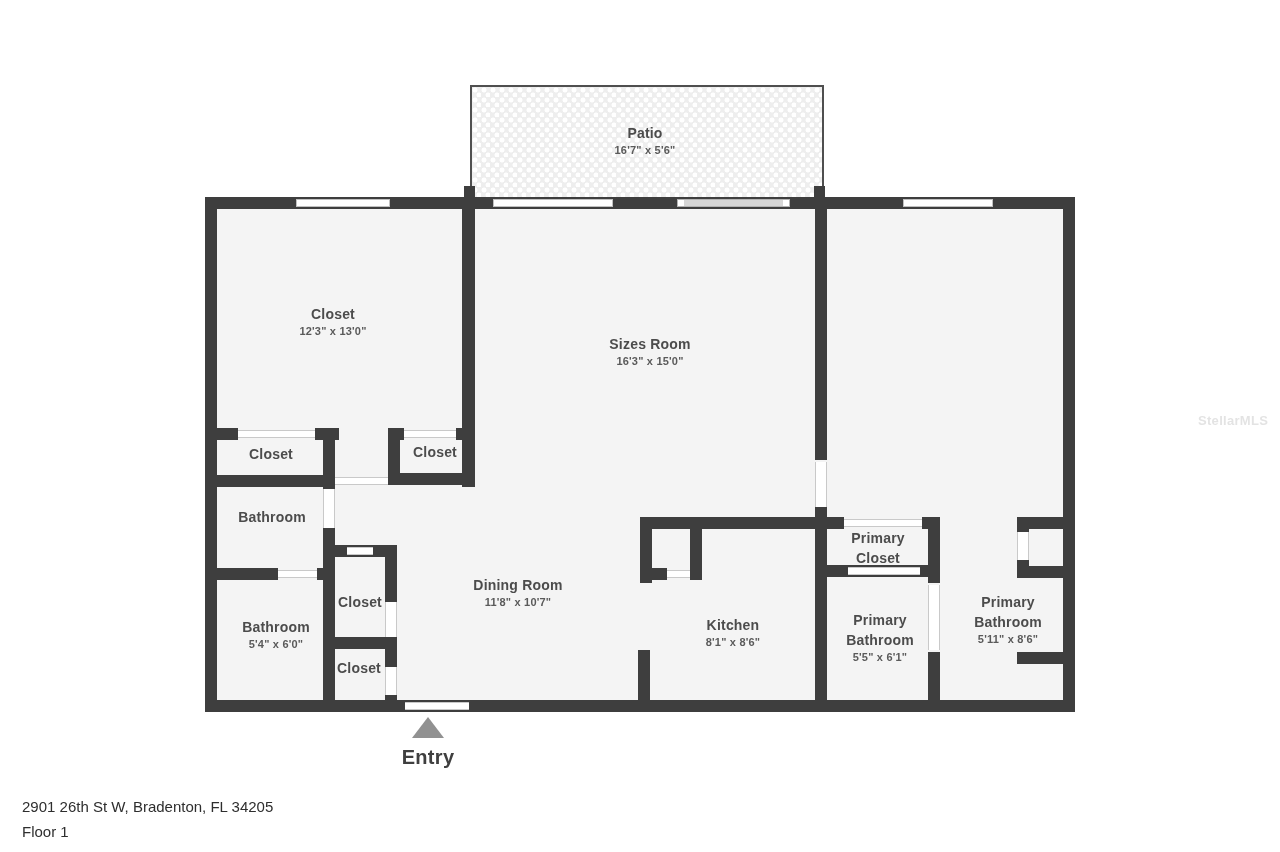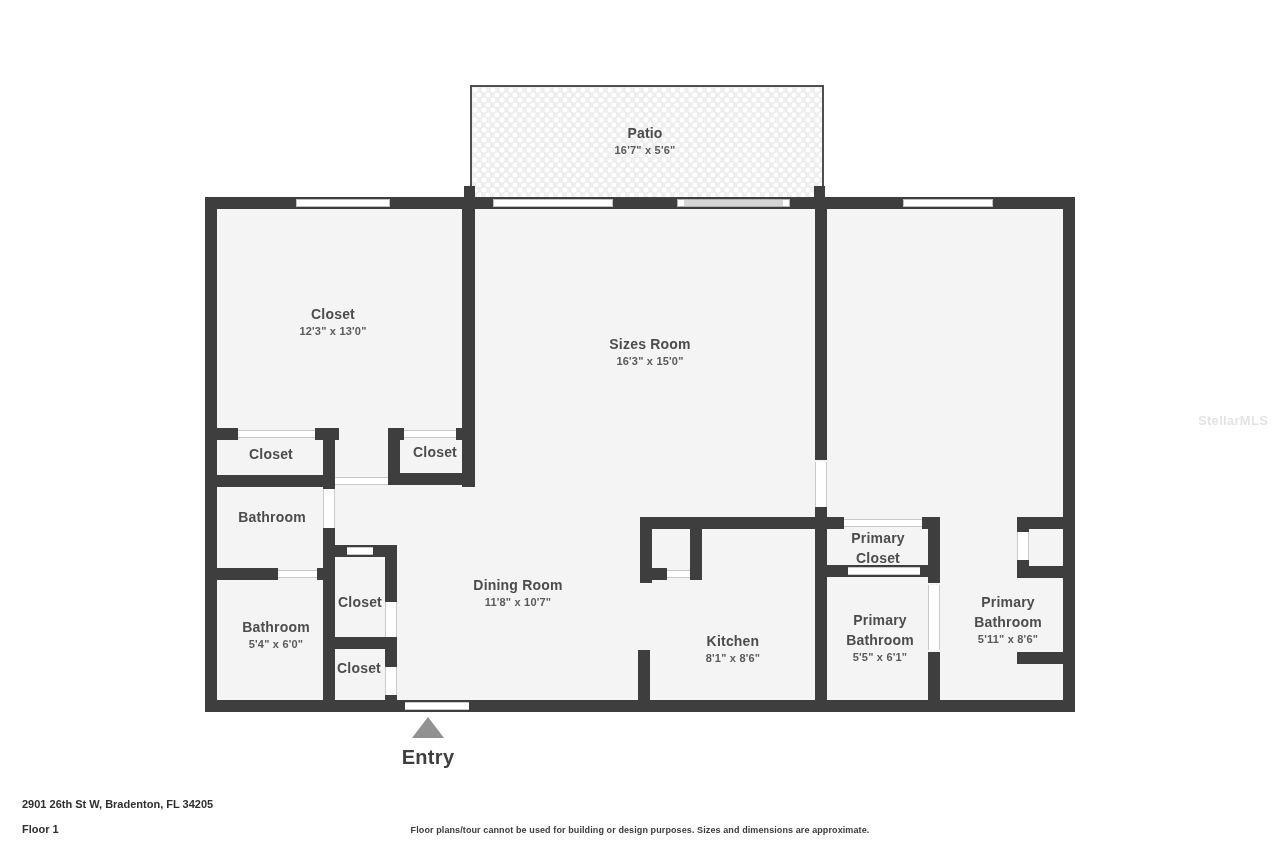--- a/index.html
+++ b/index.html
@@ -40,21 +40,21 @@
   .room-label.wrap{white-space:normal;}
   .entry-label{
     position:absolute;z-index:4;transform:translateX(-50%);
     font-weight:bold;font-size:20px;color:#3f3f3f;letter-spacing:.3px;
   }
   .entry-tri{
     position:absolute;z-index:4;width:0;height:0;
     border-left:16px solid transparent;border-right:16px solid transparent;
     border-bottom:21px solid #919191;
   }
-  .addr{position:absolute;left:22px;font-weight:bold;font-size:11px;color:#2e2e2e;z-index:5;}
+  .addr{position:absolute;left:22px;font-weight:normal;font-size:15px;color:#2e2e2e;z-index:5;}
   .disclaimer{
     position:absolute;left:0;top:825px;width:1280px;text-align:center;
     font-weight:bold;font-size:9px;color:#3c3c3c;z-index:5;letter-spacing:.1px;
   }
   .watermark{
     position:absolute;left:1198px;top:413px;z-index:5;
     font-weight:bold;font-size:13px;color:rgba(175,175,175,0.35);letter-spacing:.3px;
   }
 </style>
 </head>
@@ -154,37 +154,36 @@
   <div class="room-label small" style="left:360px;top:593px">
     <span class="nm">Closet</span>
   </div>
   <div class="room-label small" style="left:359px;top:659px">
     <span class="nm">Closet</span>
   </div>
   <div class="room-label" style="left:518px;top:575px">
     <span class="nm">Dining Room</span>
     <span class="dm">11'8" x 10'7"</span>
   </div>
-  <div class="room-label" style="left:733px;top:631px">
+  <div class="room-label" style="left:733px;top:615px">
     <span class="nm">Kitchen</span>
     <span class="dm">8'1" x 8'6"</span>
   </div>
   <div class="room-label wrap" style="left:878px;top:528px;width:90px">
     <span class="nm">Primary Closet</span>
   </div>
   <div class="room-label wrap" style="left:880px;top:610px;width:104px">
     <span class="nm">Primary Bathroom</span>
     <span class="dm">5'5" x 6'1"</span>
   </div>
   <div class="room-label wrap" style="left:1008px;top:592px;width:110px">
     <span class="nm">Primary Bathroom</span>
     <span class="dm">5'11" x 8'6"</span>
   </div>
 
   <div class="entry-tri" style="left:412px;top:717px"></div>
   <div class="entry-label" style="left:428px;top:746px">Entry</div>
 
   <div class="addr" style="top:798px">2901 26th St W, Bradenton, FL 34205</div>
   <div class="addr" style="top:823px">Floor 1</div>
-  <div class="disclaimer">Floor plans/tour cannot be used for building or design purposes. Sizes and dimensions are approximate.</div>
   <div class="watermark">StellarMLS</div>
 
 </div>
 
 </body></html>

